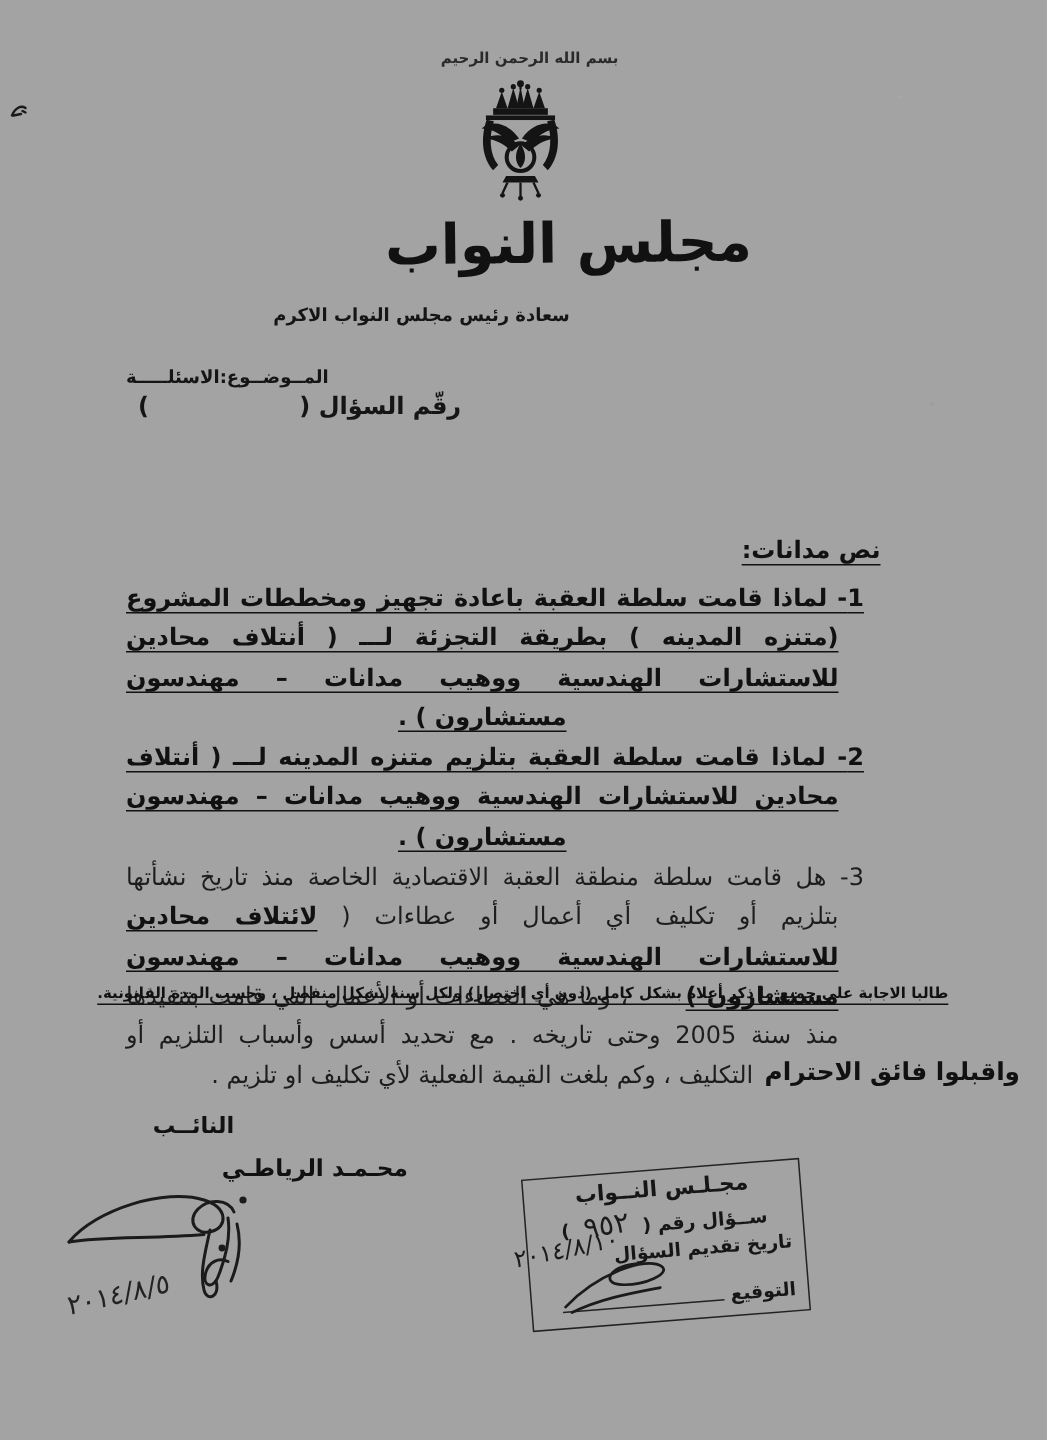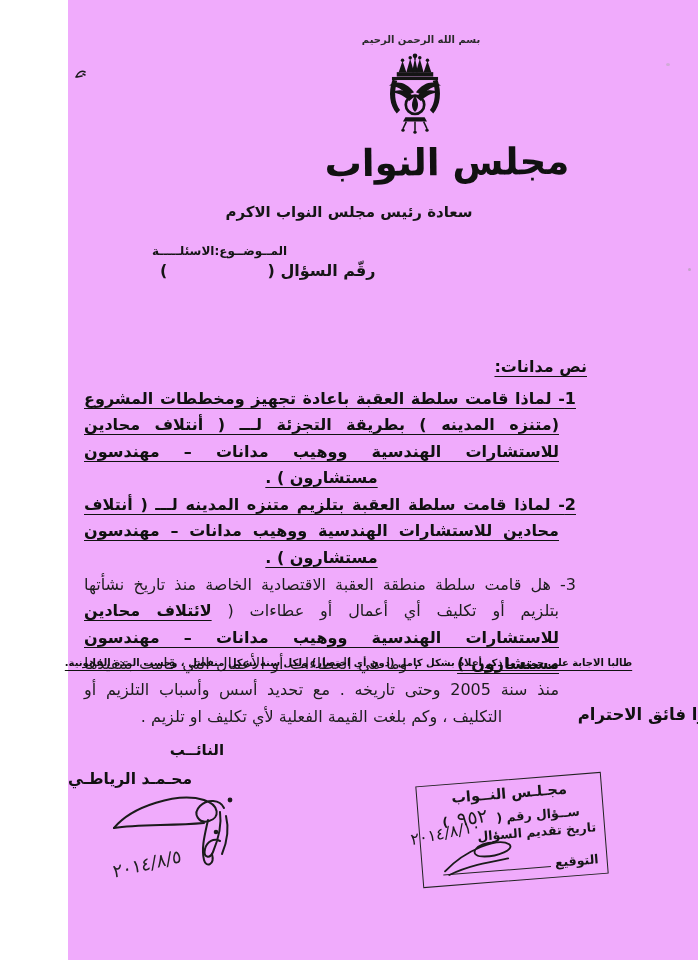--- a/index.html
+++ b/index.html
@@ -1,28 +1,28 @@
 <!DOCTYPE html>
 <html lang="ar" dir="rtl"><head>
 <meta charset="utf-8">
 <style>
   html,body{margin:0;padding:0;background:#ffffff;}
   body{width:698px;height:960px;overflow:hidden;}
   .page{
-    position:relative;width:630px;height:960px;background:#f0abfc;
+    position:relative;width:698px;height:960px;background:#a3a3a3;
     font-family:"DejaVu Sans",sans-serif;color:#1c1c1c;direction:rtl;
   }
   
   .basmala{position:absolute;top:34px;left:0;width:706px;text-align:center;
     font-size:10px;font-weight:bold;color:#2a2a2a;letter-spacing:.5px;}
   .emblem{position:absolute;top:52px;left:303px;}
   .calli{position:absolute;top:141px;left:54px;width:650px;text-align:center;
     font-size:37px;font-weight:bold;color:#111;transform:rotate(-.6deg);letter-spacing:-1px;}
   .salutation{position:absolute;top:203px;left:0;width:562px;text-align:center;
-    font-size:15px;font-weight:bold;color:#151515;}
+    font-size:12px;font-weight:bold;color:#151515;}
   .subject{position:absolute;top:214px;left:84px;font-size:12px;font-weight:bold;color:#151515;margin-top:30px;}
   .qno{position:absolute;top:261px;left:92px;font-size:16px;font-weight:bold;color:#151515;white-space:pre;}
   
   .intro{position:absolute;top:302px;right:60px;width:578px;
     font-size:15px;line-height:24.5px;text-align:justify;color:#1f1f1f;}
   .qheading{position:absolute;top:357px;right:111px;font-size:16px;font-weight:bold;
     text-decoration:underline;text-decoration-thickness:1.4px;text-underline-offset:4px;color:#111;}
   .items{position:absolute;top:386px;right:122px;width:492px;font-size:16px;line-height:26.3px;}
   .item{padding-right:17px;text-indent:-17px;text-align:justify;text-align-last:center;
     margin:0 0 1px 0;color:#1d1d1d;}
@@ -31,21 +31,21 @@
   .emph-inline{font-weight:bold;text-decoration:underline;
     text-decoration-thickness:1.4px;text-underline-offset:4px;color:#111;margin-left:32px;}
   .request{position:absolute;top:649px;right:61px;width:577px;
     font-size:10px;line-height:27px;font-weight:bold;text-align:justify;text-align-last:center;
     text-decoration:underline;text-decoration-thickness:1.4px;text-underline-offset:4px;color:#111;margin-left:40px;}
   .salute{position:absolute;top:705px;left:20px;width:660px;text-align:right;
     font-size:16.5px;font-weight:bold;color:#111;}
   
   .sig-title{position:absolute;top:741px;left:0;width:258px;text-align:center;
     font-size:15px;font-weight:bold;color:#111;}
-  .sig-name{position:absolute;top:770px;left:0;width:272px;text-align:left;
+  .sig-name{position:absolute;top:770px;left:0;width:272px;text-align:right;
     font-size:15.5px;font-weight:bold;color:#111;}
   .sig-svg{position:absolute;top:786px;left:40px;}
   .hand-date{position:absolute;top:853px;left:44px;font-size:18px;color:#222;
     transform:rotate(-13deg) skewX(-7deg);letter-spacing:2px;direction:rtl;}
   
   .stamp{position:absolute;left:351px;top:779px;width:184px;height:100px;
     border:1.6px solid #222;transform:rotate(-4.5deg);direction:rtl;color:#161616;}
   .stamp-title{margin-top:5px;text-align:center;font-size:14.5px;font-weight:bold;letter-spacing:1px;}
   .stamp-qno{margin-top:2px;text-align:center;font-size:12.5px;font-weight:bold;}
   .stamp-qno .hand{font-size:19px;font-weight:normal;display:inline-block;

